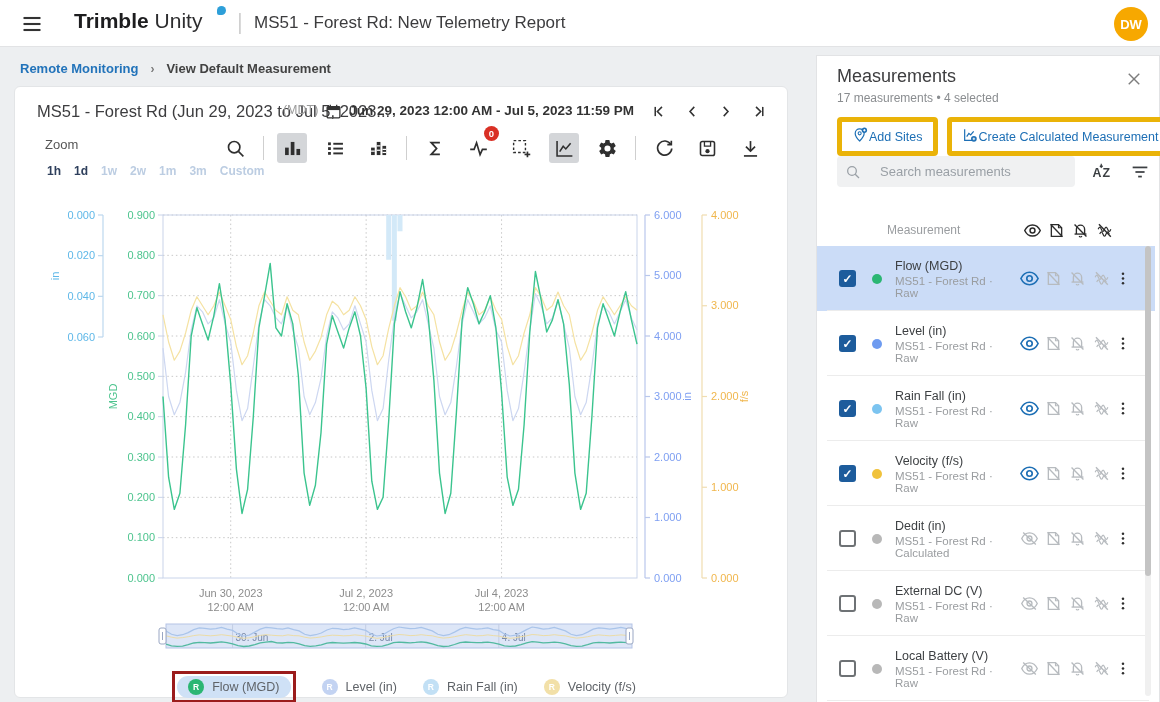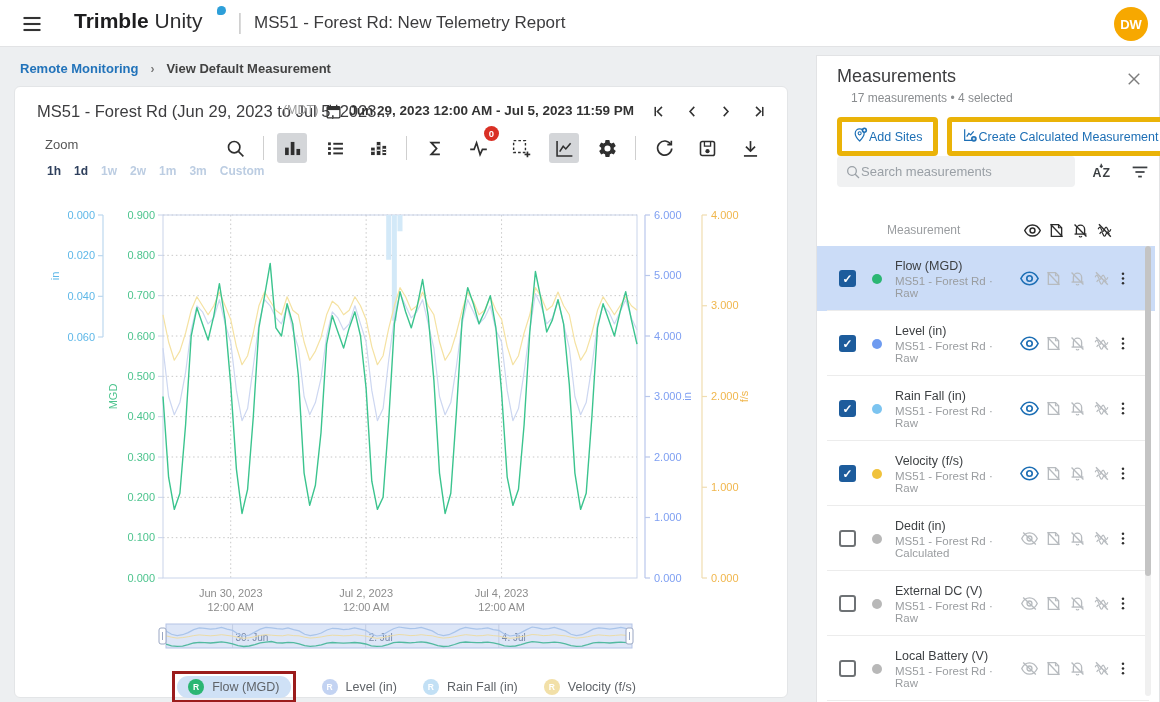--- a/index.html
+++ b/index.html
@@ -49,27 +49,27 @@
   .minimap-wrap { position:absolute; left:143px; top:536px; }
   .legend { position:absolute; left:26px; top:584px; width:726px; display:flex; justify-content:center; align-items:center; gap:26px; font-size:12.5px; color:#5f6368; }
   .lg-item { display:flex; align-items:center; gap:8px; cursor:pointer; }
   .lg-dot { width:16px; height:16px; border-radius:50%; color:#fff; font-size:8.5px; font-weight:700; display:flex; align-items:center; justify-content:center; }
   .lg-hl-box { border:3px solid #9b1c1c; padding:2px; }
   .lg-pill { display:flex; align-items:center; gap:8px; background:#cfe1f6; border-radius:14px; padding:3px 11px; }
 
   
   .panel { position:absolute; left:816px; top:55px; width:344px; height:647px; background:#fff; border:1px solid #e2e3e5; border-bottom:none; }
   .panel-title { position:absolute; left:20px; top:10px; font-size:18px; color:#3d3d3f; }
-  .panel-sub { position:absolute; left:20px; top:35px; font-size:12px; color:#8a8d90;margin-left:14px; }
+  .panel-sub { position:absolute; left:20px; top:35px; font-size:12px; color:#8a8d90; }
   .panel-close { position:absolute; right:16px; top:14px; width:18px; height:18px; color:#7d7d7d; cursor:pointer; }
   .panel-btns { position:absolute; left:20px; top:61px; display:flex; gap:9px; }
   .p-btn { display:flex; align-items:center; gap:1px; border:5px solid #eab308; border-radius:4px; background:#fff; color:#1d6fb5; font-size:12.5px; font-weight:400; padding:5px 10px; cursor:pointer; white-space:nowrap; }
   .p-btn svg { width:16px; height:16px; }
   .search-row { position:absolute; left:20px; top:100px; display:flex; align-items:center; }
-  .search-box { width:238px; height:31px; background:#f0f1f2; border-radius:4px; display:flex; align-items:center; padding:0 8px; gap:0; }
+  .search-box { width:238px; height:31px; background:#f0f1f2; border-radius:4px; display:flex; align-items:center; padding:0 8px; gap:19px; }
   .search-box svg { width:16px; height:16px; color:#9aa0a6; flex:none; }
   .search-box input { border:none; outline:none; background:transparent; font-size:13px; color:#444; width:190px; font-family:"Liberation Sans",sans-serif; }
   .search-box input::placeholder { color:#9aa0a6; }
   .sort-icn, .filter-icn { width:22px; height:22px; color:#3c4043; margin-left:16px; cursor:pointer; }
 
   .list-header { position:absolute; left:0; top:163px; width:344px; height:24px; }
   .lh-label { position:absolute; left:70px; top:4px; font-size:12px; color:#9a9da0; }
   .lh-icons { position:absolute; left:203px; top:0; display:flex; }
   .lh-icons span { width:24px; height:22px; color:#2b2b2b; display:flex; align-items:center; justify-content:center; }
   .lh-icons svg { width:19px; height:19px; }

